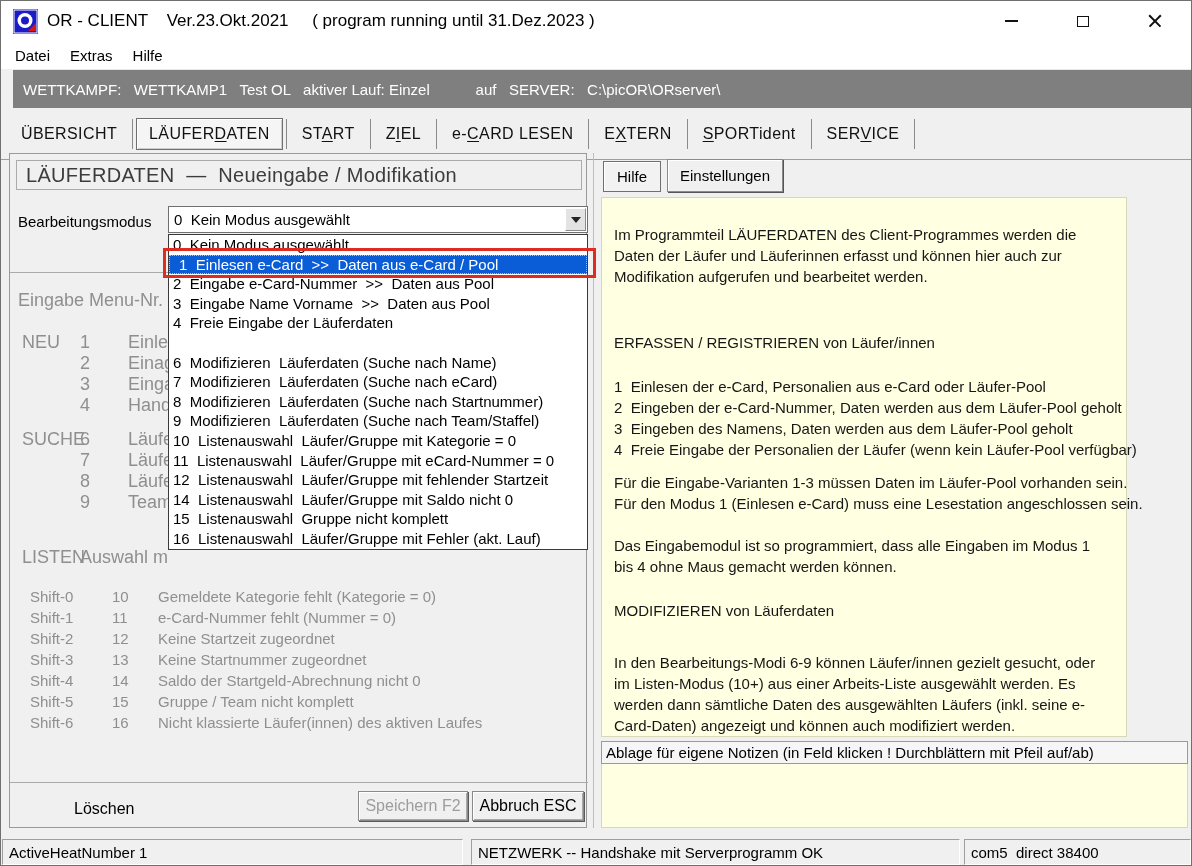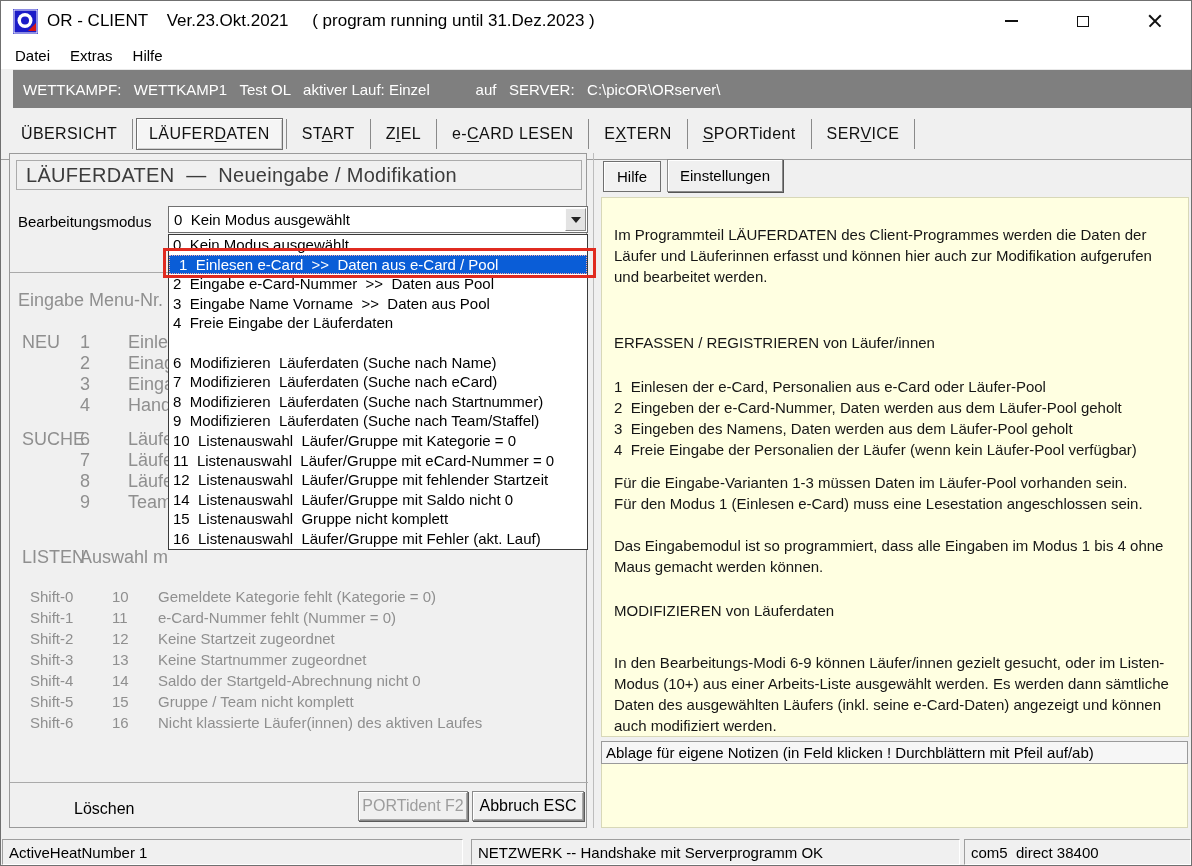--- a/index.html
+++ b/index.html
@@ -76,21 +76,21 @@
   .btn-save{ left:348px; top:637px; width:110px; color:#9d9d9d; }
   .btn-cancel{ left:462px; top:637px; width:112px; color:#000; }
 
   
   .v-divider{ position:absolute; left:592px; top:152px; width:1px; height:675px; background:#bdbdbd; }
   .rp-tab{ position:absolute; font-size:15px; display:flex; align-items:center; justify-content:center; }
   .rp-tab-active{ left:602px; top:160px; width:58px; height:31px; background:#f2f2f2;
                   border:1px solid #6f6f6f; box-shadow:inset 1px 1px 0 #ffffff; }
   .rp-tab-raised{ left:666px; top:158px; width:116px; height:33px; background:#f0f0f0;
                   border:1px solid #8a8a8a; box-shadow:inset 1px 1px 0 #ffffff, 1px 1px 0 #555; }
-  .help-box{ position:absolute; left:600px; top:196px; width:588px; height:540px; background:#ffffe1;
+  .help-box{ position:absolute; left:600px; top:196px; width:526px; height:540px; background:#ffffe1;
              border:1px solid #d8d8b8; padding:26px 16px 3px 12px; font-size:15px; line-height:21px; color:#161616; }
   .hp{ margin:0; }
   .hp.p1{ margin-bottom:45px; }
   .hp.h1{ margin-bottom:23px; white-space:pre; }
   .hp.li{ white-space:pre; }
   .hp-list{ margin-bottom:12px; }
   .hp.p2a{ margin-bottom:0; white-space:pre; }
   .hp.p2b{ margin-bottom:21px; white-space:pre; }
   .hp.p3{ margin-bottom:23px; }
   .hp.h2{ margin-bottom:31px; white-space:pre; }
@@ -217,21 +217,21 @@
     <div class="shift-row" style="top:434px;"><span class="s1">Shift-0</span><span class="s2">10</span><span>Gemeldete Kategorie fehlt (Kategorie = 0)</span></div>
     <div class="shift-row" style="top:455px;"><span class="s1">Shift-1</span><span class="s2">11</span><span>e-Card-Nummer fehlt (Nummer = 0)</span></div>
     <div class="shift-row" style="top:476px;"><span class="s1">Shift-2</span><span class="s2">12</span><span>Keine Startzeit zugeordnet</span></div>
     <div class="shift-row" style="top:497px;"><span class="s1">Shift-3</span><span class="s2">13</span><span>Keine Startnummer zugeordnet</span></div>
     <div class="shift-row" style="top:518px;"><span class="s1">Shift-4</span><span class="s2">14</span><span>Saldo der Startgeld-Abrechnung nicht 0</span></div>
     <div class="shift-row" style="top:539px;"><span class="s1">Shift-5</span><span class="s2">15</span><span>Gruppe / Team nicht komplett</span></div>
     <div class="shift-row" style="top:560px;"><span class="s1">Shift-6</span><span class="s2">16</span><span>Nicht klassierte Läufer(innen) des aktiven Laufes</span></div>
 
     <div class="lp-line line2"></div>
     <span class="lp-delete">Löschen</span>
-    <div class="btn3d btn-save">PORTident F2</div>
+    <div class="btn3d btn-save">Speichern F2</div>
     <div class="btn3d btn-cancel">Abbruch ESC</div>
   </div>
 
   <div class="v-divider"></div>
   <div class="rp-tab rp-tab-active">Hilfe</div>
   <div class="rp-tab rp-tab-raised">Einstellungen</div>
 
   <div class="help-box">
     <div class="hp p1">Im Programmteil LÄUFERDATEN des Client-Programmes werden die Daten der Läufer und Läuferinnen erfasst und können hier auch zur Modifikation aufgerufen und bearbeitet werden.</div>
     <div class="hp h1">ERFASSEN / REGISTRIEREN von Läufer/innen</div>

